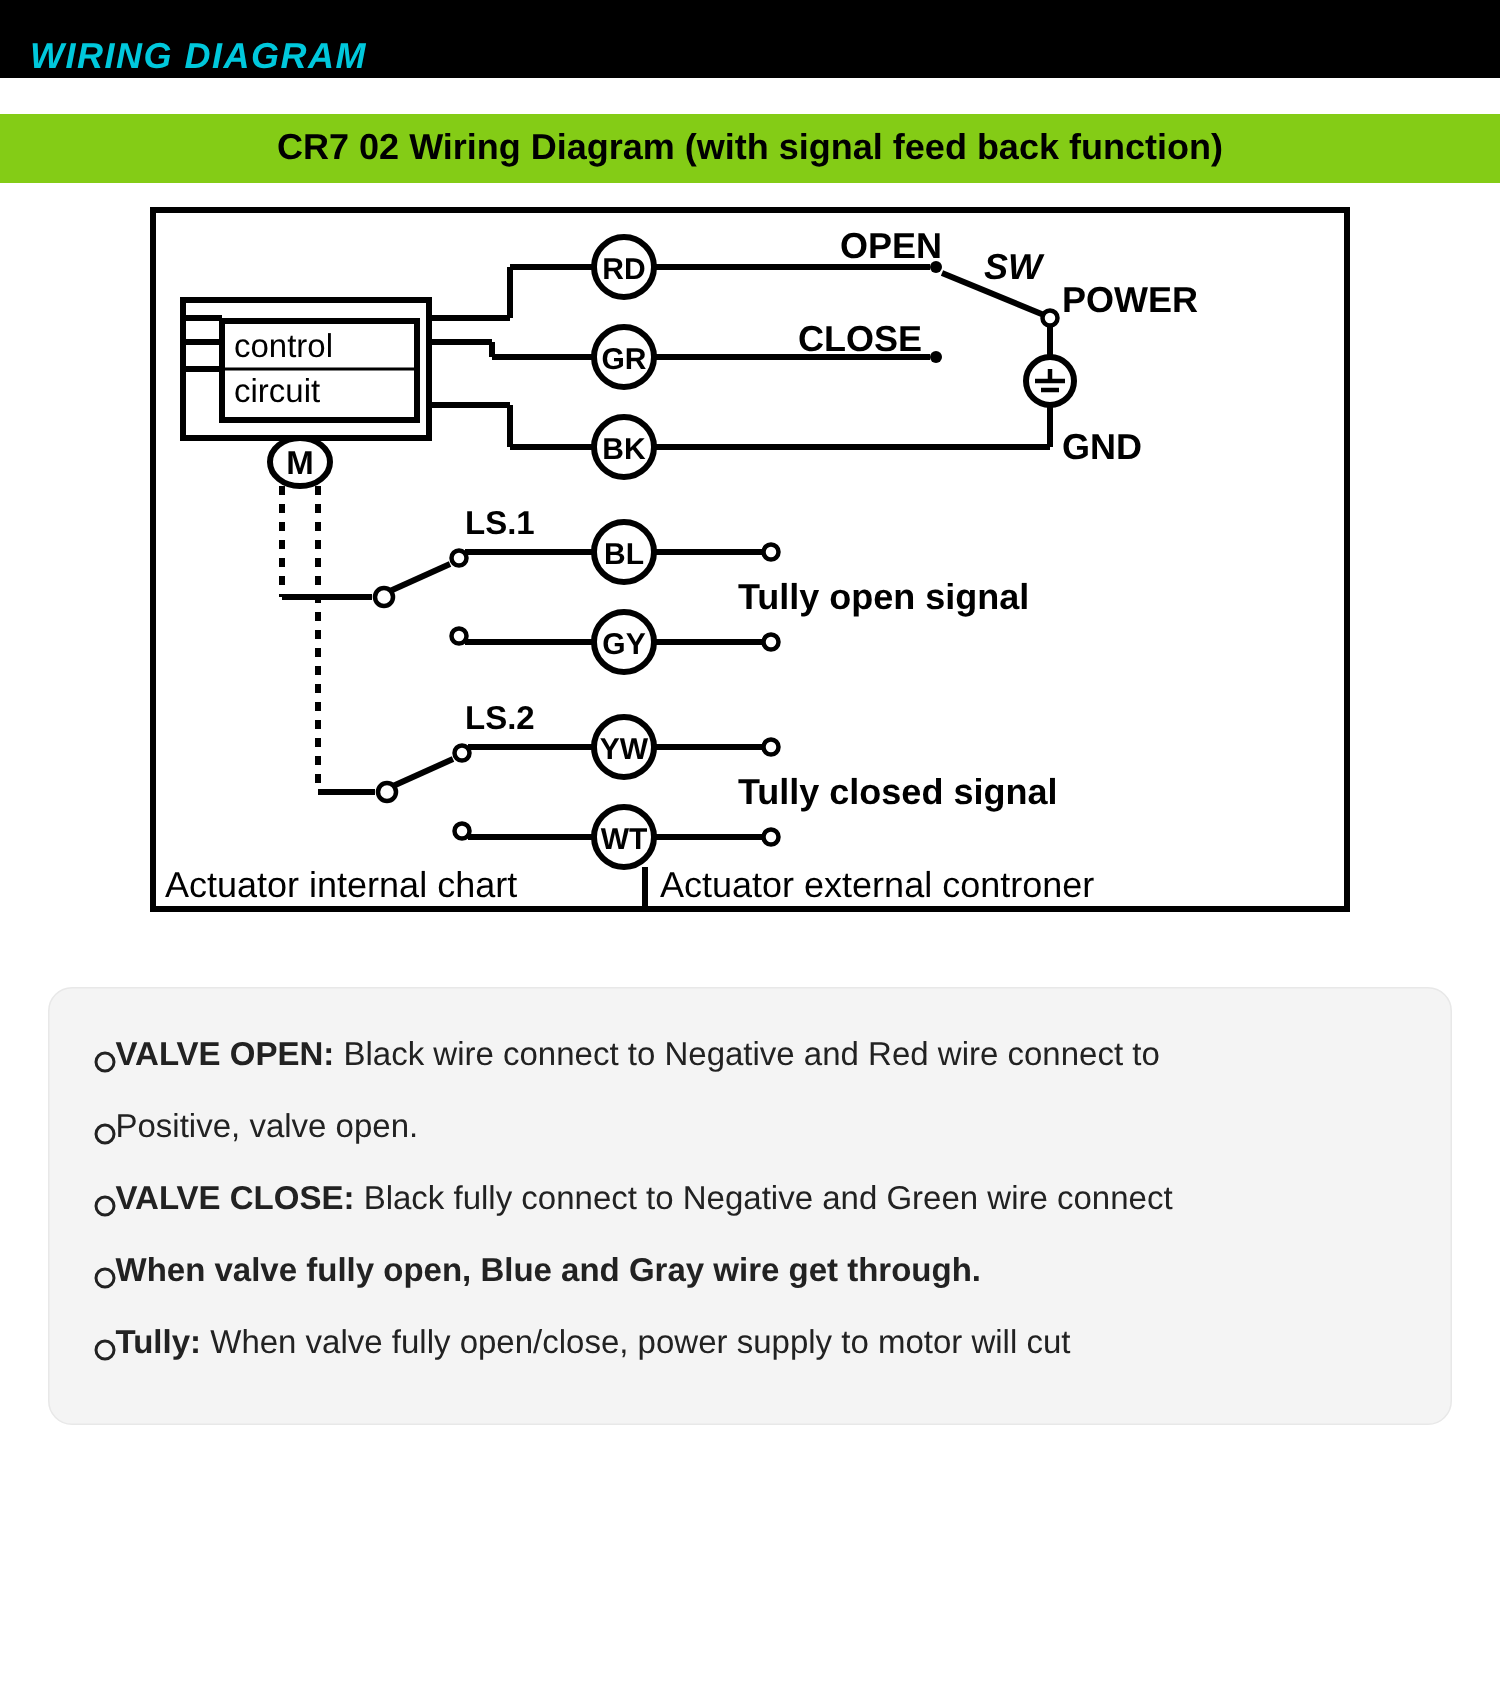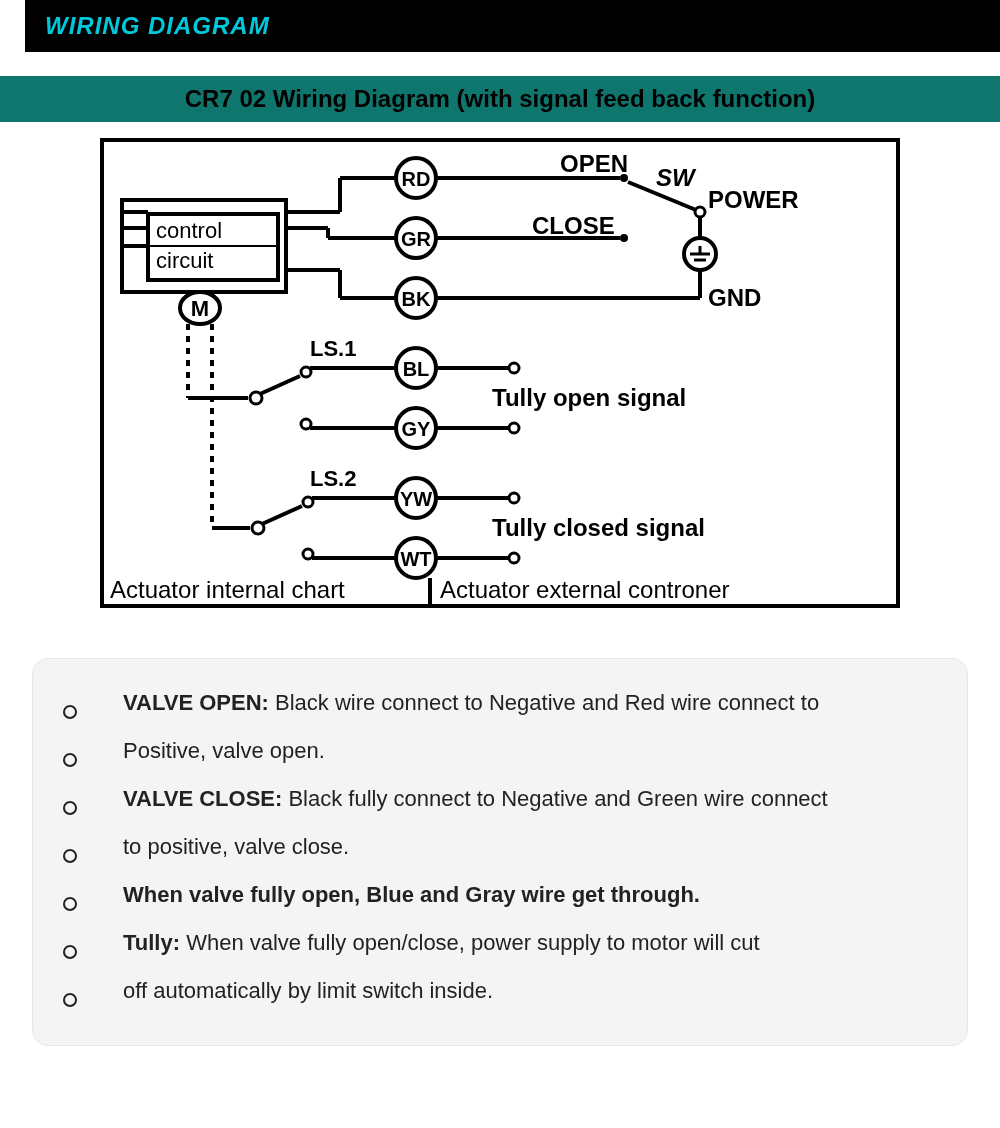--- a/index.html
+++ b/index.html
@@ -7,33 +7,32 @@
     width: 1000px;
     height: 1128px;
     font-family: Arial, Helvetica, sans-serif;
     background: #ffffff;
     color: #000;
   }
   .header-bar {
     background: #000;
     height: 52px;
     display: flex;
-    align-items: center;
+    align-items: flex-end;
     padding-left: 20px;
-    margin-left: 25px;
   }
   .header-title {
     color: #00c8dc;
     font-weight: bold;
     font-style: italic;
     font-size: 24px;
     letter-spacing: 1px;
   }
   .subheader-bar {
-    background: #0f766e;
+    background: #84cc16;
     height: 46px;
     margin-top: 24px;
     display: flex;
     align-items: center;
     justify-content: center;
   }
   .subheader-title {
     font-size: 24px;
     font-weight: bold;
   }
@@ -47,22 +46,21 @@
   }
   .notes-box {
     margin: 50px 32px 0 32px;
     background: #f4f4f4;
     border-radius: 16px;
     padding: 28px 30px 38px 30px;
     border: 1px solid #e8e8e8;
   }
   .note-line {
     display: flex;
-    align-items: flex-end;
-    gap: 46px;
+    align-items: center;
     margin-bottom: 16px;
     font-size: 22px;
     line-height: 32px;
     color: #222;
   }
   .note-line:last-child { margin-bottom: 0; }
   .bullet-circ {
     width: 14px;
     height: 14px;
     border: 2px solid #222;
@@ -221,27 +219,19 @@
   <div class="note-line">
     <span class="bullet-circ"></span>
     <span class="note-text"><b></b><span>Positive, valve open.</span></span>
   </div>
   <div class="note-line">
     <span class="bullet-circ"></span>
     <span class="note-text"><b>VALVE CLOSE: </b><span>Black fully connect to Negative and Green wire connect</span></span>
   </div>
   <div class="note-line">
     <span class="bullet-circ"></span>
-    <span class="note-text"><b></b><span>to positive, valve close.</span></span>
-  </div>
-  <div class="note-line">
-    <span class="bullet-circ"></span>
     <span class="note-text"><b>When valve fully open, Blue and Gray wire get through.</b><span></span></span>
   </div>
   <div class="note-line">
     <span class="bullet-circ"></span>
     <span class="note-text"><b>Tully: </b><span>When valve fully open/close, power supply to motor will cut</span></span>
   </div>
-  <div class="note-line">
-    <span class="bullet-circ"></span>
-    <span class="note-text"><b></b><span>off automatically by limit switch inside.</span></span>
-  </div>
 </div>
 
 </body></html>

